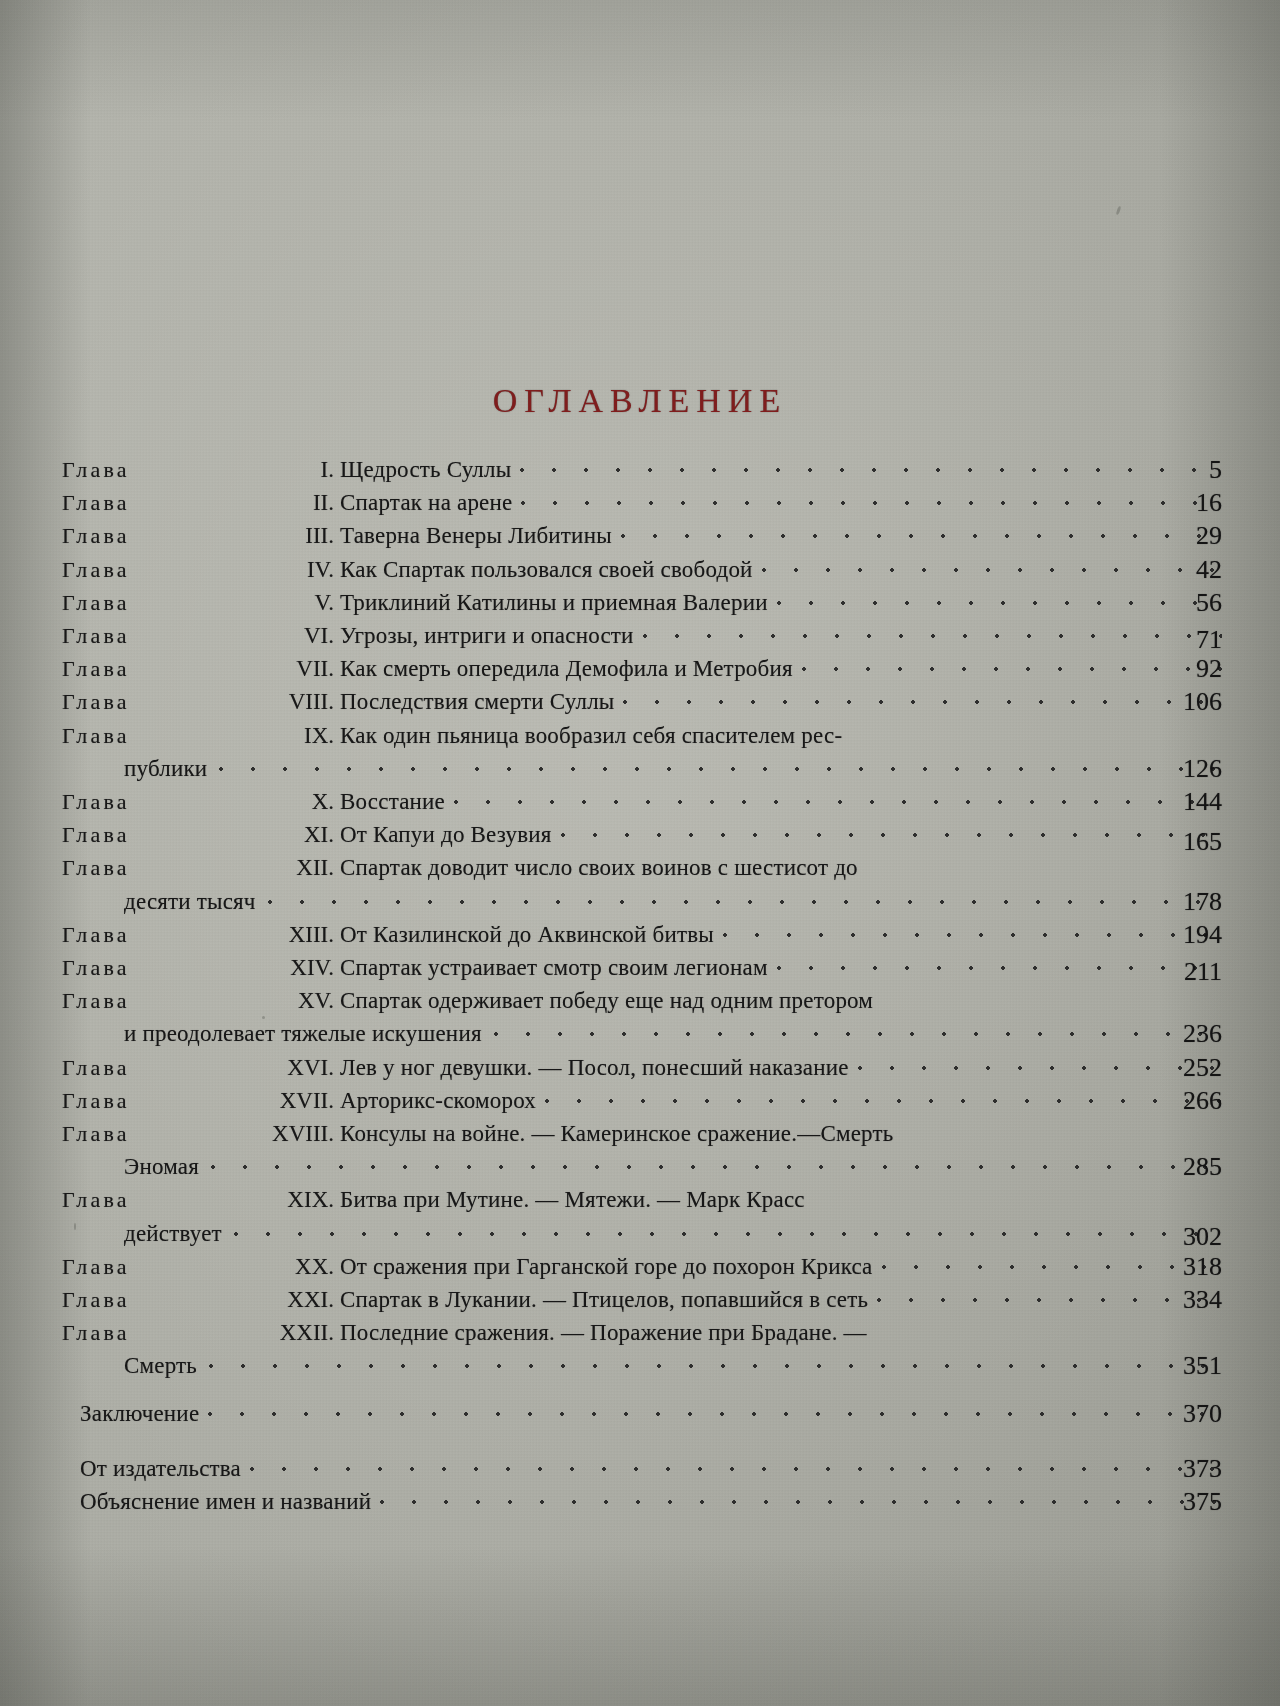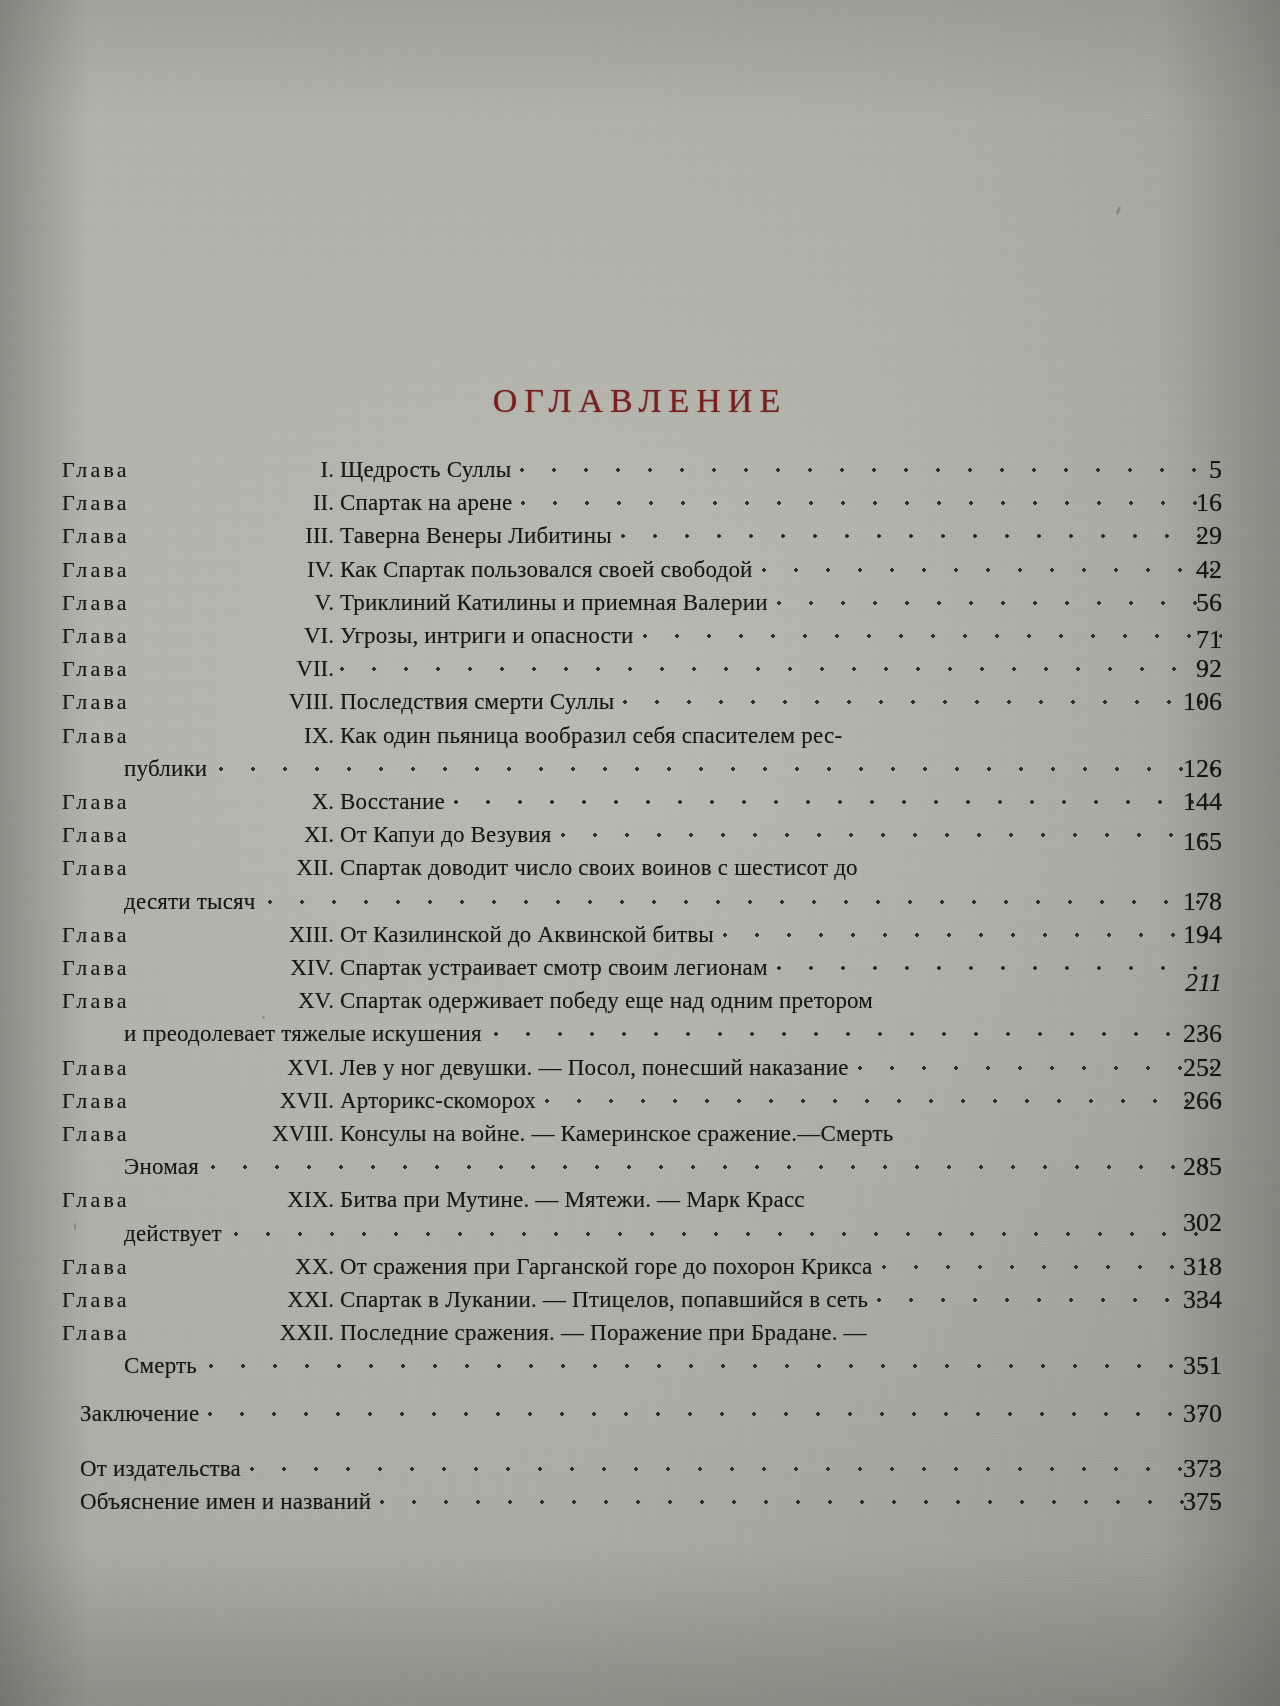--- a/index.html
+++ b/index.html
@@ -256,20 +256,21 @@
           <span class="numeral">VI.</span>
           <span class="title-text">Угрозы, интриги и опасности</span>
           <span class="leader"></span>
         </div>
         <div class="pageno" style="top: 4px;">71</div>
       </div>
       <div class="entry" style="position: absolute; left: 0px; right: 0px; top: 199.2px;">
         <div class="row">
           <span class="chapter-word">Глава</span>
           <span class="numeral">VII.</span>
+          <span class="title-text">Как смерть опередила Демофила и Метробия</span>
           <span class="leader"></span>
         </div>
         <div class="pageno" style="top: 0px;">92</div>
       </div>
       <div class="entry" style="position: absolute; left: 0px; right: 0px; top: 232.4px;">
         <div class="row">
           <span class="chapter-word">Глава</span>
           <span class="numeral">VIII.</span>
           <span class="title-text">Последствия смерти Суллы</span>
           <span class="leader"></span>
@@ -331,21 +332,21 @@
         </div>
         <div class="pageno" style="top: 0px;">194</div>
       </div>
       <div class="entry" style="position: absolute; left: 0px; right: 0px; top: 498px;">
         <div class="row">
           <span class="chapter-word">Глава</span>
           <span class="numeral">XIV.</span>
           <span class="title-text">Спартак устраивает смотр своим легионам</span>
           <span class="leader"></span>
         </div>
-        <div class="pageno" style="top: 15px; font-style: italic;">211</div>
+        <div class="pageno" style="top: 4px;">211</div>
       </div>
       <div class="entry" style="position: absolute; left: 0px; right: 0px; top: 531.2px;">
         <div class="row">
           <span class="chapter-word">Глава</span>
           <span class="numeral">XV.</span>
           <span class="title-text">Спартак одерживает победу еще над одним претором</span>
           <span class="leader none"></span>
         </div>
         <div class="cont" style="top: 33.2px;">
           <span class="indent"></span>
@@ -391,21 +392,21 @@
           <span class="chapter-word">Глава</span>
           <span class="numeral">XIX.</span>
           <span class="title-text">Битва при  Мутине. — Мятежи. — Марк  Красс</span>
           <span class="leader none"></span>
         </div>
         <div class="cont" style="top: 33.2px;">
           <span class="indent"></span>
           <span class="title-text">действует</span>
           <span class="leader"></span>
         </div>
-        <div class="pageno" style="top: 23px;">302</div>
+        <div class="pageno" style="top: 37px;">302</div>
       </div>
       <div class="entry" style="position: absolute; left: 0px; right: 0px; top: 796.8px;">
         <div class="row">
           <span class="chapter-word">Глава</span>
           <span class="numeral">XX.</span>
           <span class="title-text">От сражения при Гарганской горе до похорон Крикса</span>
           <span class="leader"></span>
         </div>
         <div class="pageno" style="top: 0px;">318</div>
       </div>

